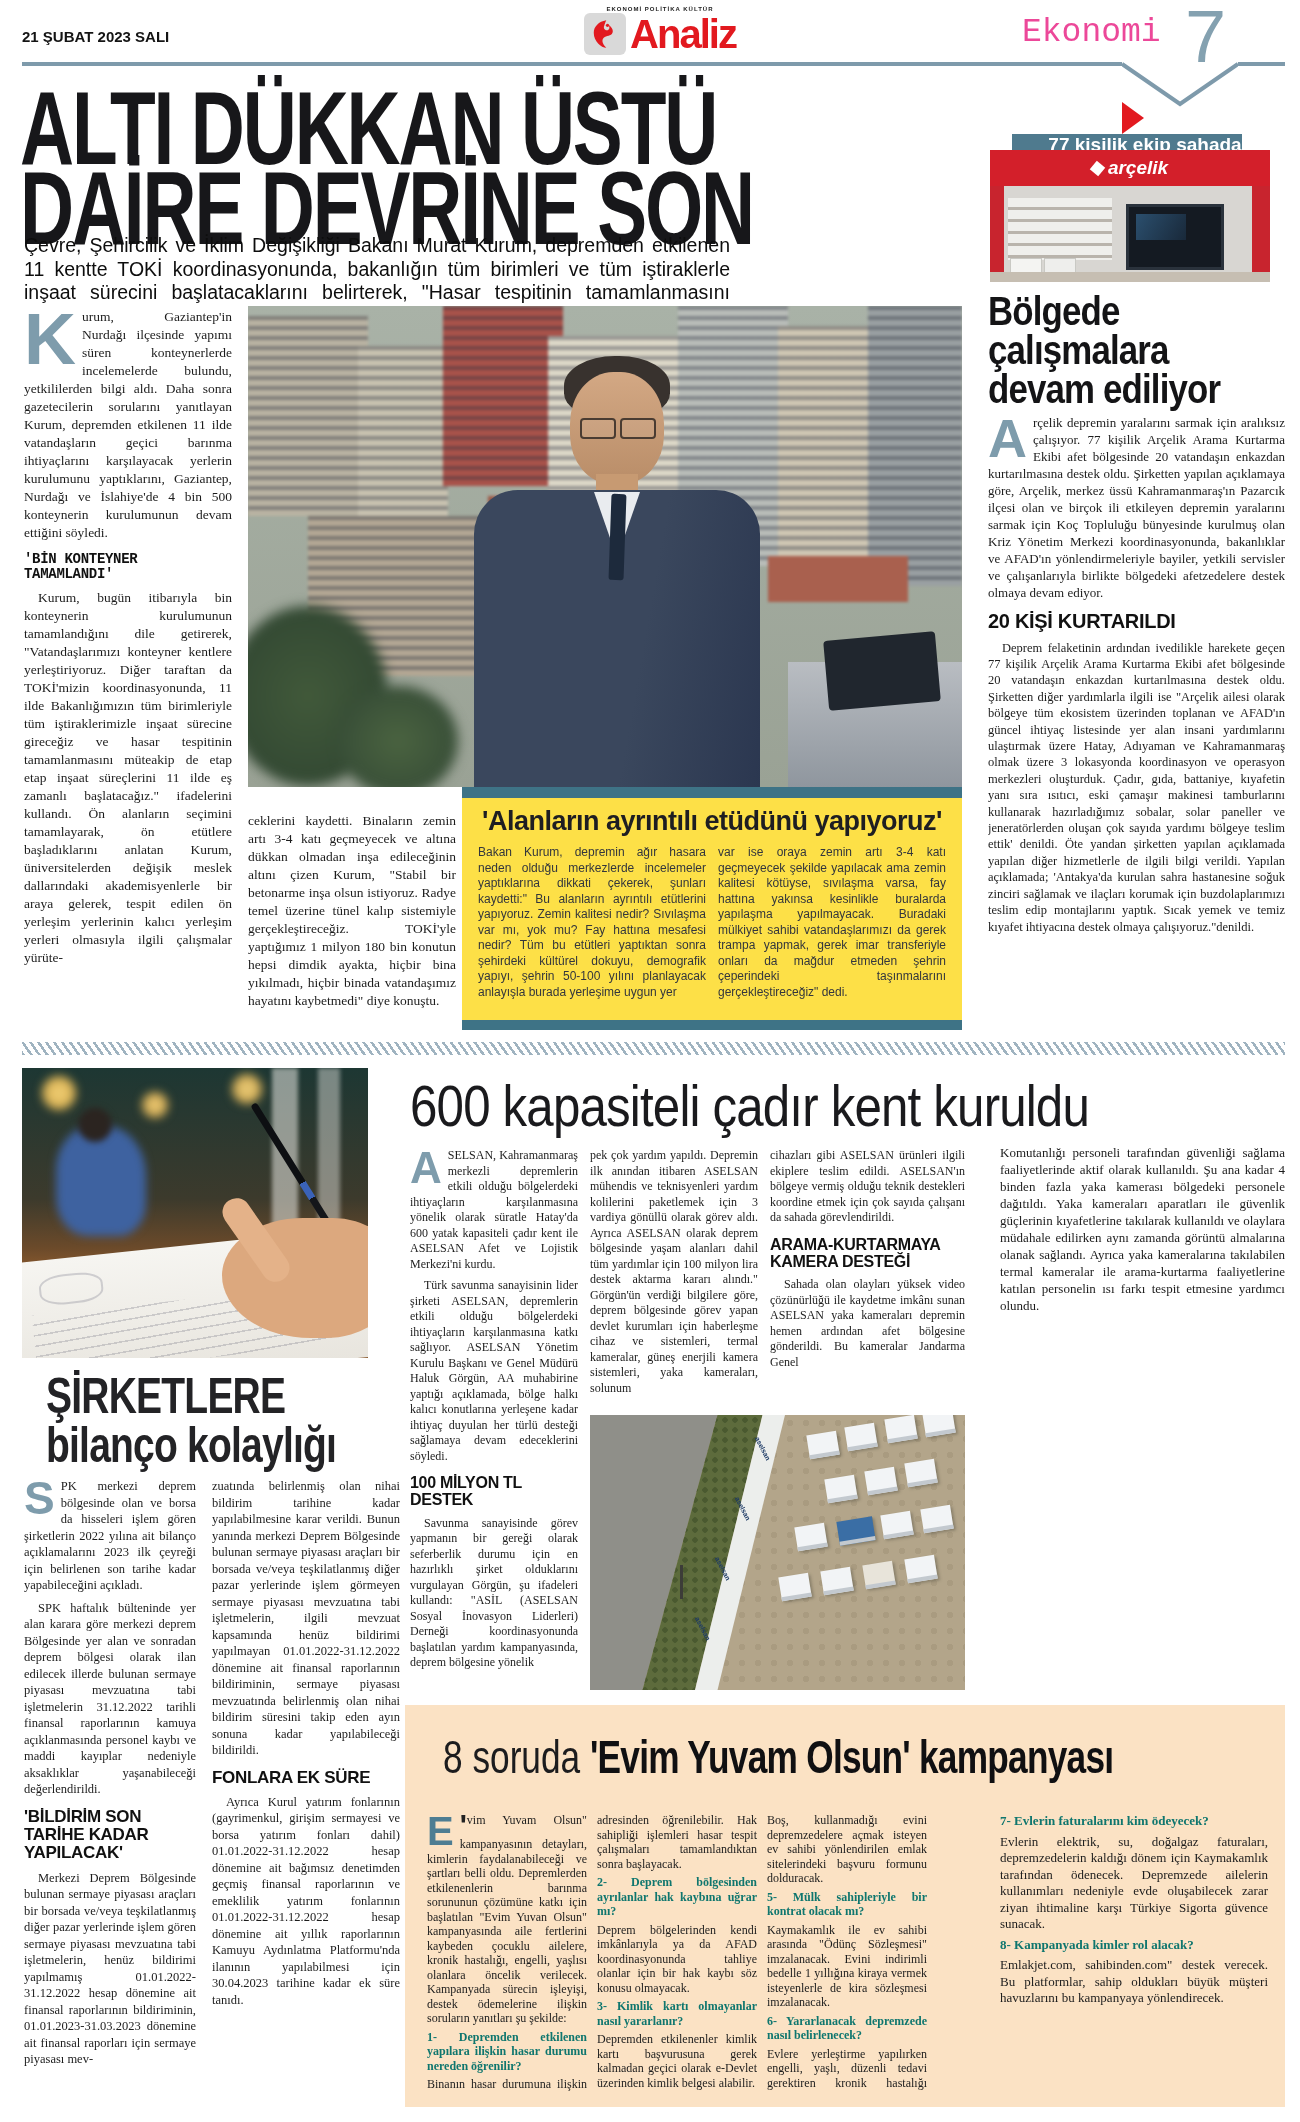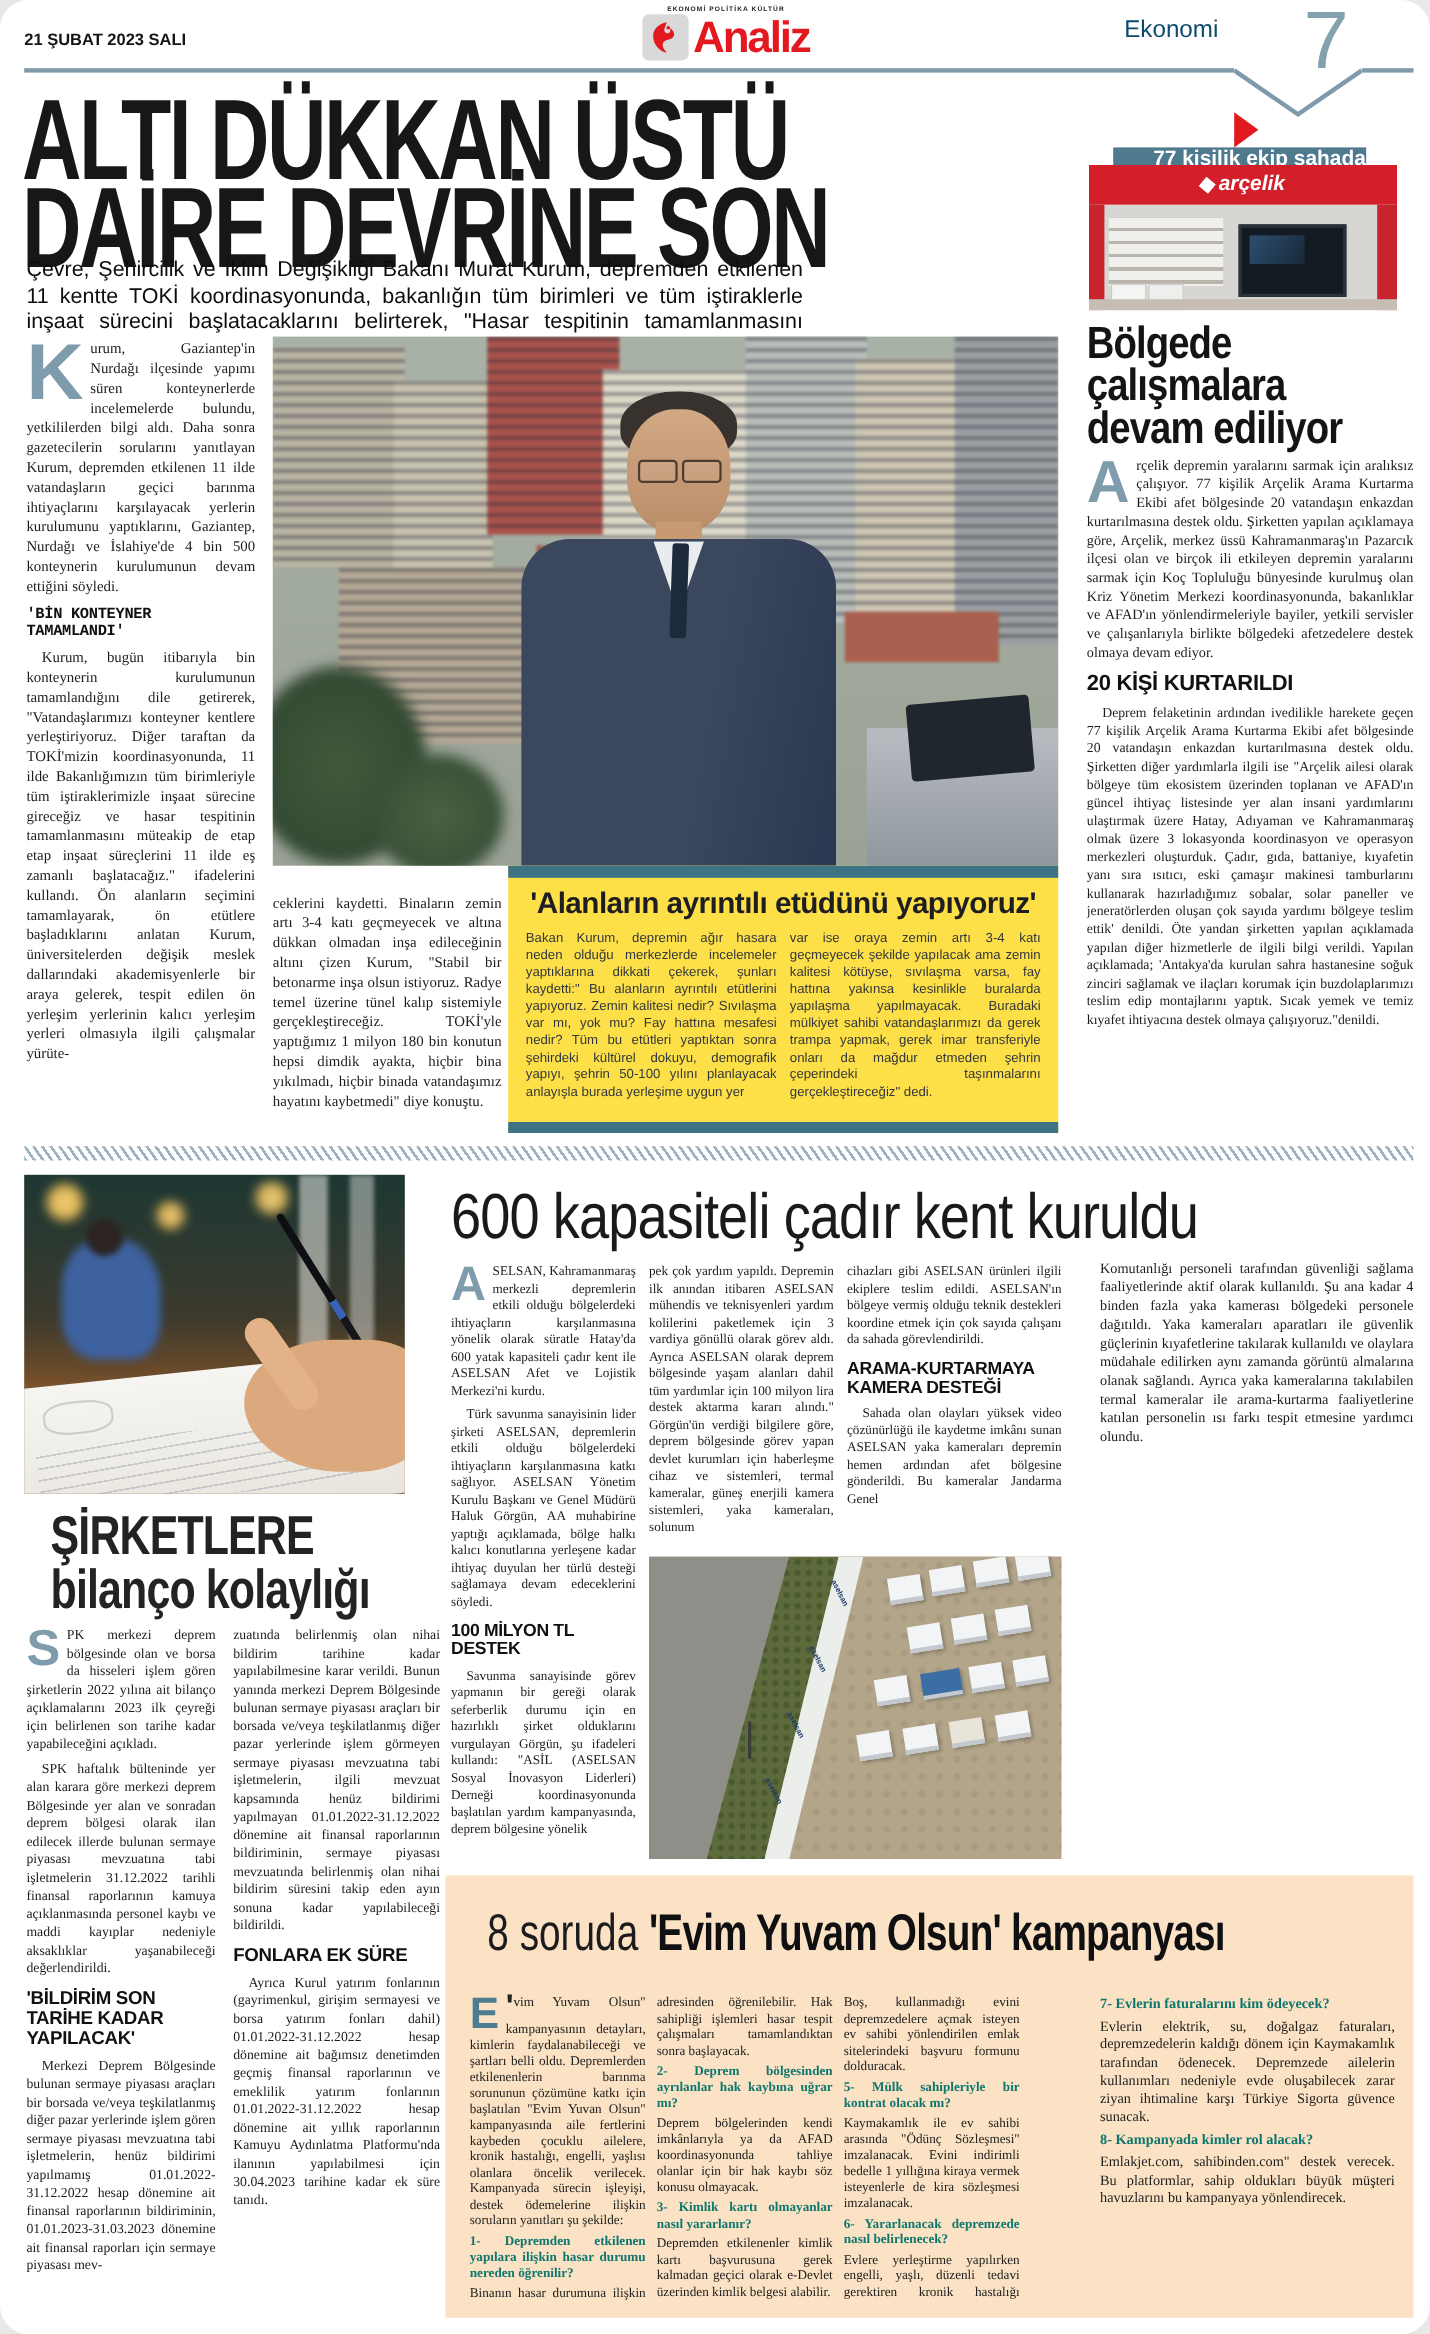--- a/index.html
+++ b/index.html
@@ -1,34 +1,34 @@
 <!DOCTYPE html>
 <html><head>
 <meta charset="utf-8">
 <style>
   html,body{margin:0;padding:0;background:#e8e8e8;}
   .page{position:relative;width:1300px;height:2122px;background:#ffffff;margin:0 auto;
-        font-family:"Liberation Serif",serif;color:#1c1c1c;overflow:hidden;border-radius:26px;}
+        font-family:"Liberation Serif",serif;color:#1c1c1c;overflow:hidden;}
   .abs{position:absolute;}
   .sans{font-family:"Liberation Sans",sans-serif;}
   .cond{display:inline-block;transform-origin:0 0;white-space:nowrap;}
   .col{overflow:hidden;text-align:justify;}
   .col p{margin:0 0 6px 0;}
   .indent{text-indent:14px;}
   .dropcap{float:left;font-family:"Liberation Sans",sans-serif;font-weight:bold;color:#7e9cac;
            line-height:0.82;padding:2px 6px 0 0;}
   .subhead{font-family:"Liberation Sans",sans-serif;font-weight:800;color:#111;text-align:left;
            line-height:1.08;margin:10px 0 7px 0;letter-spacing:-0.3px;}
   .hatch{background:repeating-linear-gradient(55deg,#9fb3c0 0 2.5px,#ffffff 2.5px 6.5px);height:13px;}
   .tealbar{background:#3e7386;}
   .photo{overflow:hidden;}
   .q{font-weight:bold;color:#0f766e;}
   
   .date{font-family:"Liberation Sans",sans-serif;font-weight:bold;font-size:15px;color:#141414;}
-  .section-label{font-family:Liberation Sans, sans-serif;color:#0c4a6e;font-size:22px;font-weight:400;}
+  .section-label{font-family:Liberation Mono, monospace;color:#ec4899;font-size:33px;font-weight:400;}
   .page-num{font-family:"Liberation Sans",sans-serif;color:#84a1b0;font-size:74px;font-weight:400;}
   .rule{background:#7e9aab;height:4px;}
   .logo-tagline{font-family:"Liberation Sans",sans-serif;font-size:6px;letter-spacing:1px;color:#222;font-weight:bold;}
   .logo-text{font-family:"Liberation Sans",sans-serif;font-weight:900;font-size:40px;color:#e2191f;
              letter-spacing:-2px;line-height:1;}
   
   .main-hl{font-family:"Liberation Sans",sans-serif;font-weight:800;font-size:104px;line-height:80px;
            letter-spacing:-3px;color:#17171a;}
   .standfirst{font-family:"Liberation Sans",sans-serif;font-size:19.5px;line-height:23.5px;font-weight:500;color:#0d0d0d;}
   

